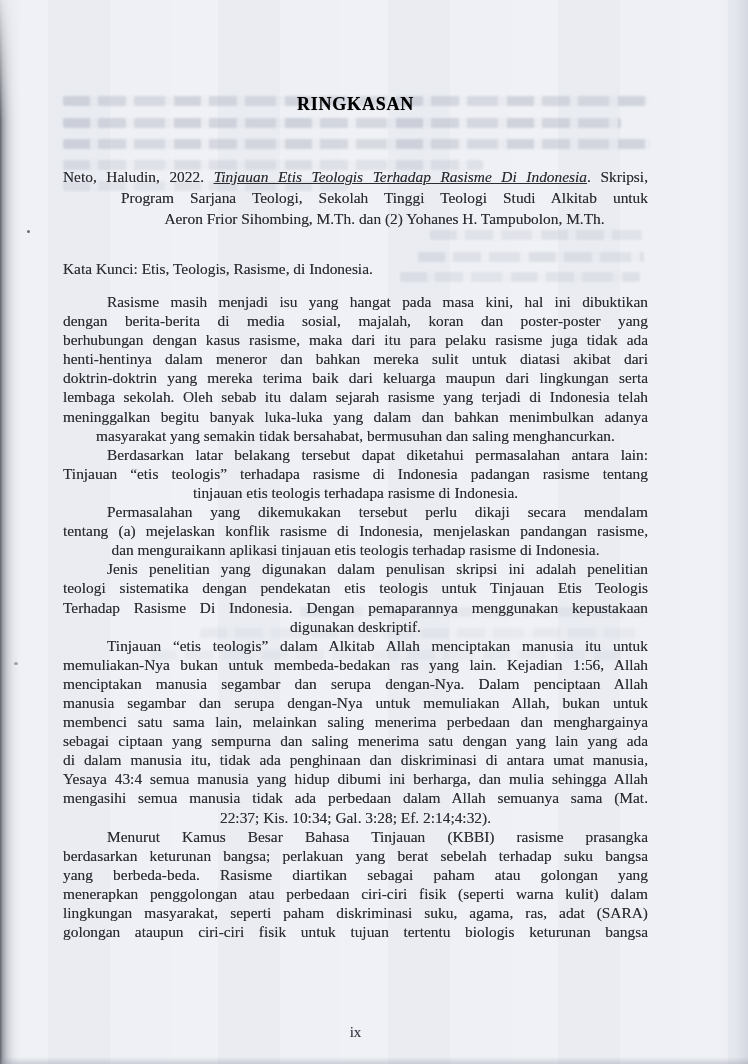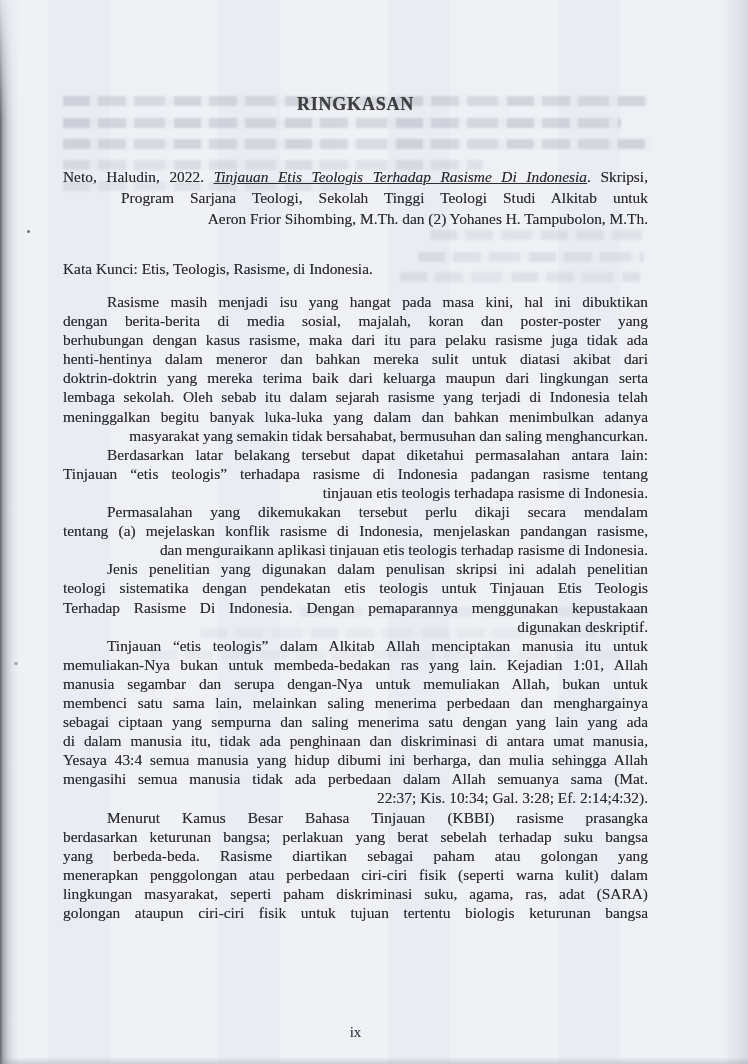--- a/index.html
+++ b/index.html
@@ -36,27 +36,27 @@
     background:linear-gradient(270deg, rgba(152,158,172,0.26), rgba(175,180,193,0.10) 12px, rgba(0,0,0,0) 28px);
   }
   .edge-bottom{
     position:absolute;left:0;right:0;bottom:0;height:7px;pointer-events:none;z-index:6;
     background:linear-gradient(0deg, rgba(138,143,157,0.35), rgba(0,0,0,0));
   }
   .textblock{position:absolute;left:63px;width:585px;z-index:3;}
   .ink{color:#2b2c31;text-shadow:0 0 .6px rgba(43,44,49,0.55);}
   .doc-title{
     top:94px;text-align:center;font-weight:bold;font-size:18px;
-    letter-spacing:.8px;color:#404040;text-shadow:0 0 .7px rgba(29,30,35,.6);
+    letter-spacing:.8px;color:#000000;text-shadow:0 0 .7px rgba(29,30,35,.6);
   }
   .citation{top:166px;font-size:15.4px;line-height:21px;}
   .keywords{top:258px;font-size:15.4px;line-height:21px;}
   .bodytext{top:292px;font-size:15.4px;line-height:19.1px;}
   .line{text-align:justify;text-align-last:justify;}
-  .line.endline{text-align:right;text-align-last:auto;}
+  .line.endline{text-align:center;text-align-last:auto;}
   .line.indent{text-indent:44px;}
   .line.hang{padding-left:58px;}
   .pagenum{top:1024px;text-align:center;font-size:15px;color:#3a3e49;text-shadow:0 0 .5px rgba(58,62,73,.5);}
   i{font-style:italic;text-decoration:underline;}
   
   .bt{
     position:absolute;z-index:1;height:10px;border-radius:2px;pointer-events:none;
     background:repeating-linear-gradient(90deg,
       rgba(124,131,149,0.34) 0 27px, rgba(124,131,149,0.05) 27px 35px,
       rgba(124,131,149,0.30) 35px 63px, rgba(124,131,149,0.04) 63px 71px,
@@ -108,21 +108,22 @@
       <div class="line">Tinjauan “etis teologis” terhadapa rasisme di Indonesia padangan rasisme tentang</div>
       <div class="line endline">tinjauan etis teologis terhadapa rasisme di Indonesia.</div>
       <div class="line indent">Permasalahan yang dikemukakan tersebut perlu dikaji secara mendalam</div>
       <div class="line">tentang (a) mejelaskan konflik rasisme di Indonesia, menjelaskan pandangan rasisme,</div>
       <div class="line endline">dan menguraikann aplikasi tinjauan etis teologis terhadap rasisme di Indonesia.</div>
       <div class="line indent">Jenis penelitian yang digunakan dalam penulisan skripsi ini adalah penelitian</div>
       <div class="line">teologi sistematika dengan pendekatan etis teologis untuk Tinjauan Etis Teologis</div>
       <div class="line">Terhadap Rasisme Di Indonesia. Dengan pemaparannya menggunakan kepustakaan</div>
       <div class="line endline">digunakan deskriptif.</div>
       <div class="line indent">Tinjauan “etis teologis” dalam Alkitab Allah menciptakan manusia itu untuk</div>
-      <div class="line">memuliakan-Nya bukan untuk membeda-bedakan ras yang lain. Kejadian 1:01, Allah</div>
+      <div class="line">memuliakan-Nya bukan untuk membeda-bedakan ras yang lain. Kejadian 1:56, Allah</div>
+      <div class="line">menciptakan manusia segambar dan serupa dengan-Nya. Dalam penciptaan Allah</div>
       <div class="line">manusia segambar dan serupa dengan-Nya untuk memuliakan Allah, bukan untuk</div>
       <div class="line">membenci satu sama lain, melainkan saling menerima perbedaan dan menghargainya</div>
       <div class="line">sebagai ciptaan yang sempurna dan saling menerima satu dengan yang lain yang ada</div>
       <div class="line">di dalam manusia itu, tidak ada penghinaan dan diskriminasi di antara umat manusia,</div>
       <div class="line">Yesaya 43:4 semua manusia yang hidup dibumi ini berharga, dan mulia sehingga Allah</div>
       <div class="line">mengasihi semua manusia tidak ada perbedaan dalam Allah semuanya sama (Mat.</div>
       <div class="line endline">22:37; Kis. 10:34; Gal. 3:28; Ef. 2:14;4:32).</div>
       <div class="line indent">Menurut Kamus Besar Bahasa Tinjauan (KBBI) rasisme prasangka</div>
       <div class="line">berdasarkan keturunan bangsa; perlakuan yang berat sebelah terhadap suku bangsa</div>
       <div class="line">yang berbeda-beda. Rasisme diartikan sebagai paham atau golongan yang</div>

